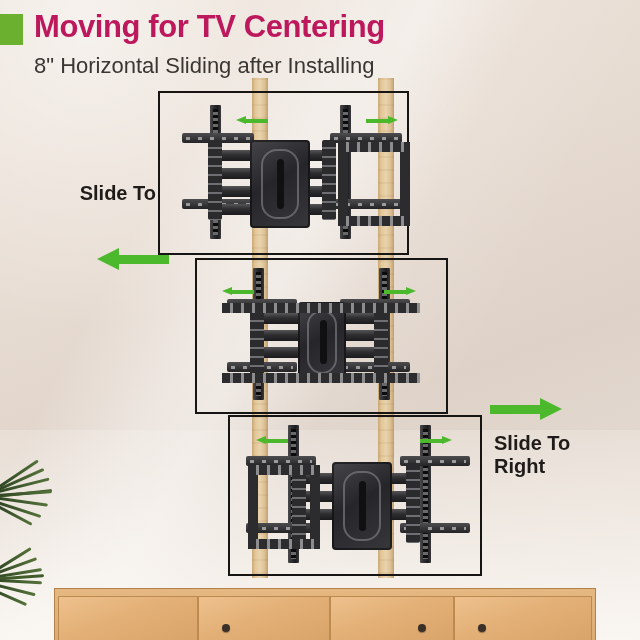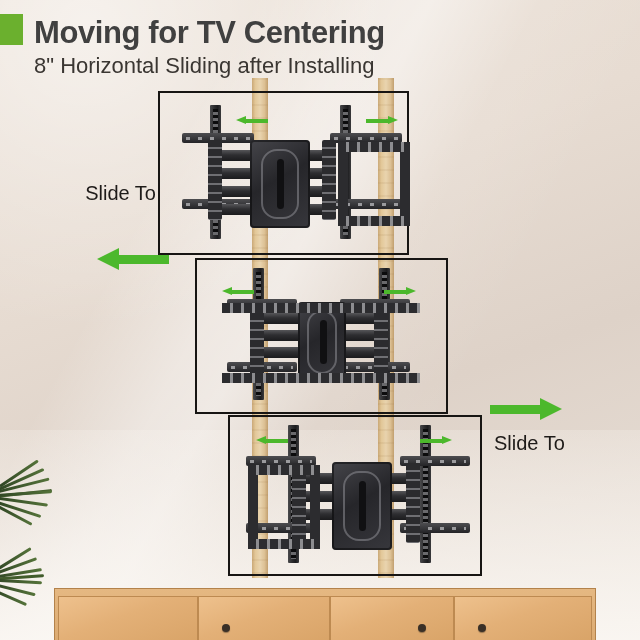--- a/index.html
+++ b/index.html
@@ -31,33 +31,33 @@
     position:absolute;left:0;right:0;top:430px;bottom:0;
     background:linear-gradient(180deg,rgba(250,246,241,.25),rgba(252,249,245,.85));
   }
 
   
   .accent-block{
     position:absolute;left:0;top:14px;width:23px;height:31px;
     background:#6bb02e;
   }
   .title{
-    position:absolute;left:34px;top:15px;
-    font-size:31px;font-weight:bold;color:#404040;
+    position:absolute;left:34px;top:9px;
+    font-size:31px;font-weight:bold;color:#be185d;
     letter-spacing:-0.4px;white-space:nowrap;
   }
   .subtitle{
     position:absolute;left:34px;top:53px;
     font-size:22px;color:#3a3632;white-space:nowrap;
   }
 
   
   .callout{position:absolute;}
   .callout .ctext{
-    font-size:20px;font-weight:normal;color:#1e1b19;line-height:1.14;
+    font-size:20px;font-weight:bold;color:#1e1b19;line-height:1.14;
   }
   .callout-left{left:36px;top:182px;width:120px;text-align:right;}
   .callout-right{left:494px;top:432px;width:130px;text-align:left;}
 
   .arrow{position:absolute;height:22px;}
   .arrow .shaft{position:absolute;top:7px;height:9px;background:#4cb82c;}
   .arrow .head{position:absolute;top:0;width:0;height:0;
                border-top:11px solid transparent;border-bottom:11px solid transparent;}
   
   .arrow-left-big{left:97px;top:248px;width:72px;}
@@ -305,20 +305,21 @@
         <div class="mhead"></div>
     </div>
   </div>
 
   <div class="arrow arrow-right-big">
     <div class="shaft"></div>
       <div class="head"></div>
   </div>
   <div class="callout callout-right">
     <div class="ctext">Slide To</div>
+    <div class="ctext">Right</div>
   </div>
 
   <div class="cabinet"></div>
   <div class="draw" style="left:58px;width:138px;"></div>
   <div class="draw" style="left:198px;width:130px;"></div>
   <div class="draw" style="left:330px;width:122px;"></div>
   <div class="draw" style="left:454px;width:136px;"></div>
   <div class="knob" style="left:222px;top:624px;"></div>
   <div class="knob" style="left:418px;top:624px;"></div>
   <div class="knob" style="left:478px;top:624px;"></div>

